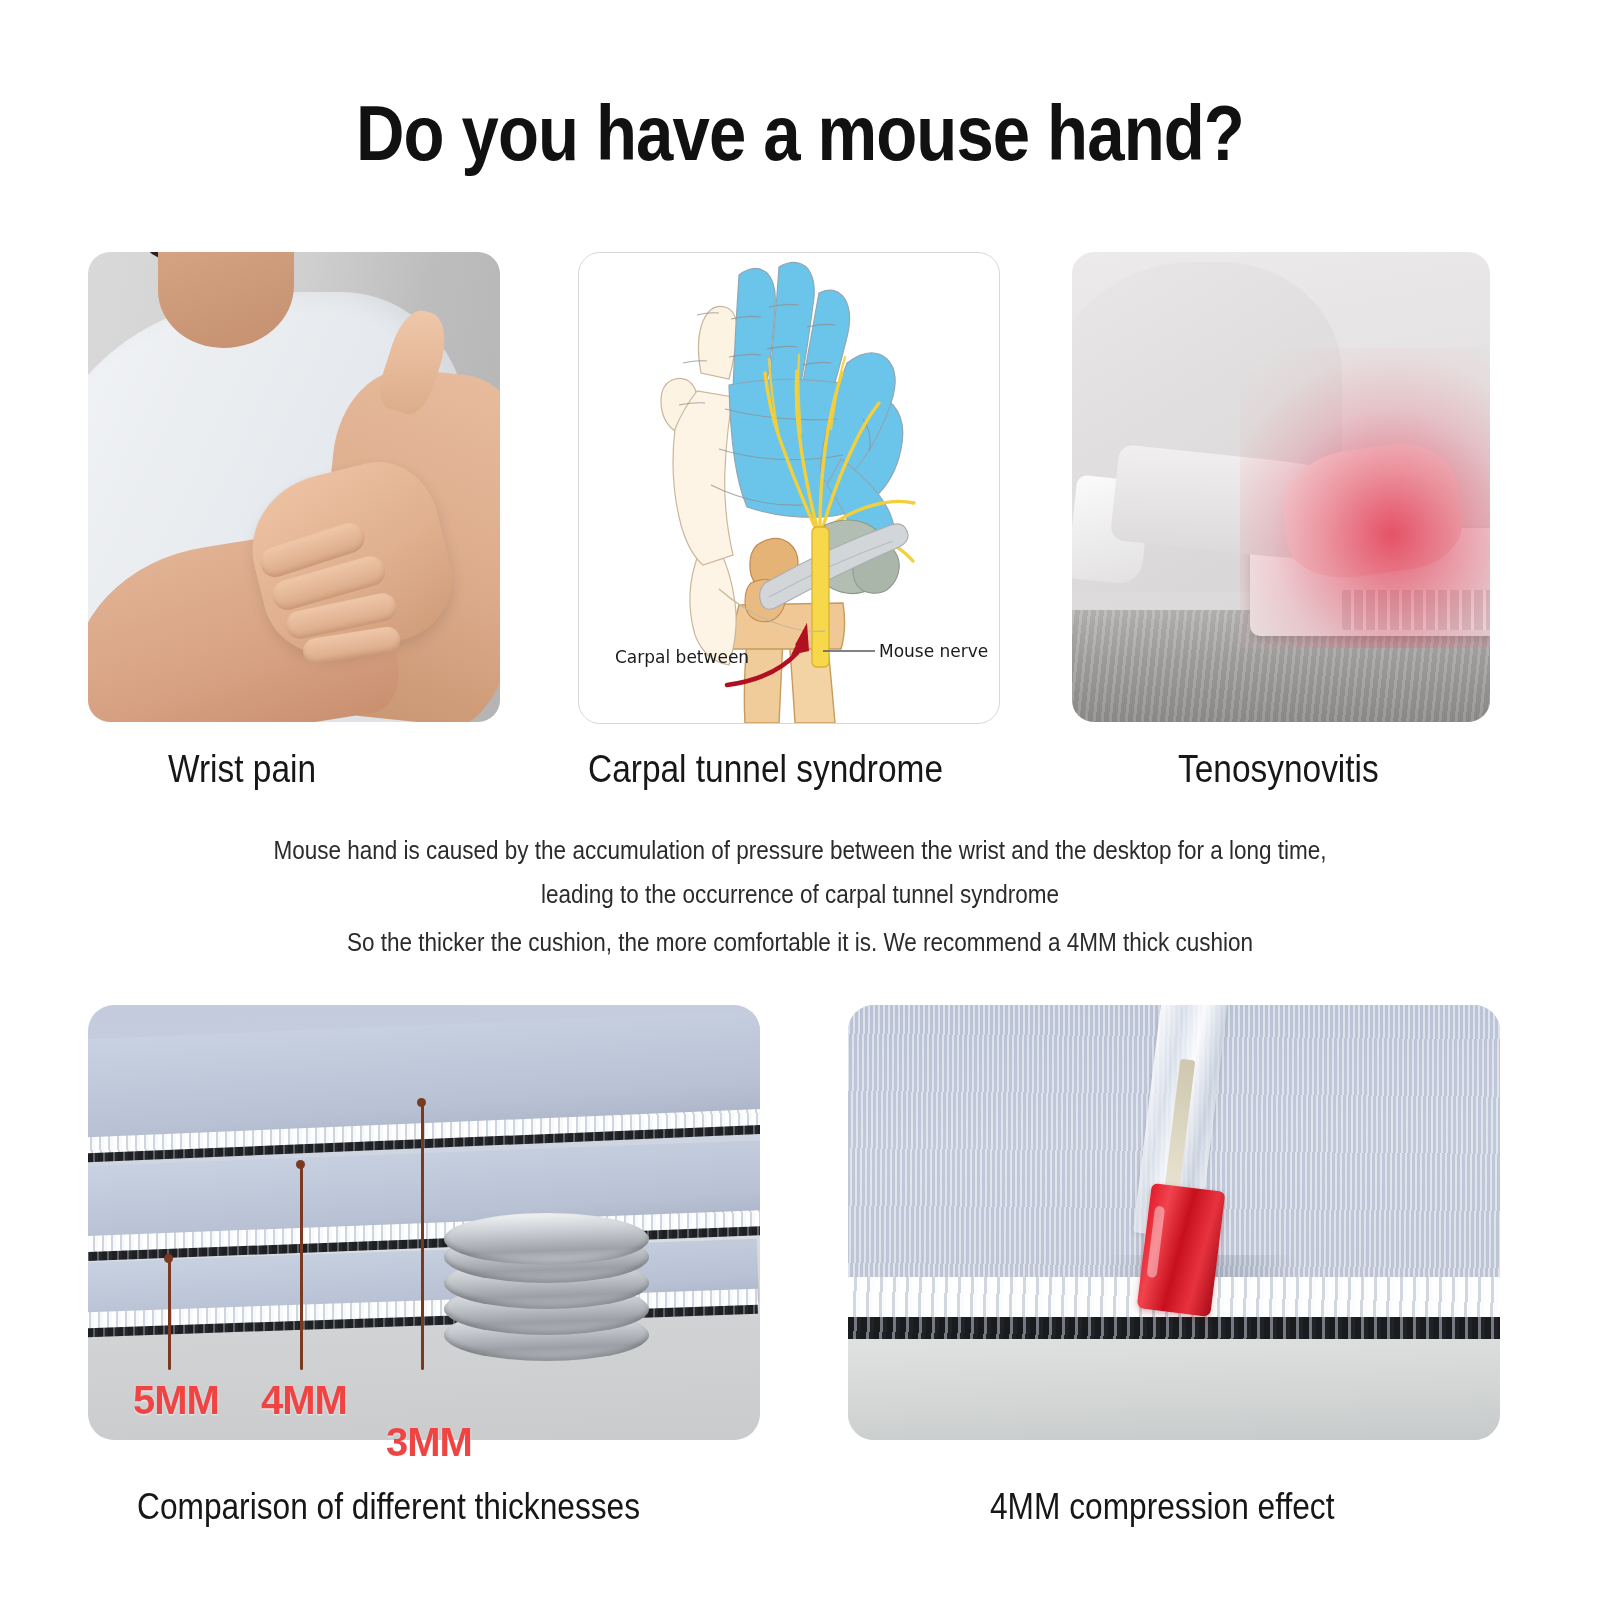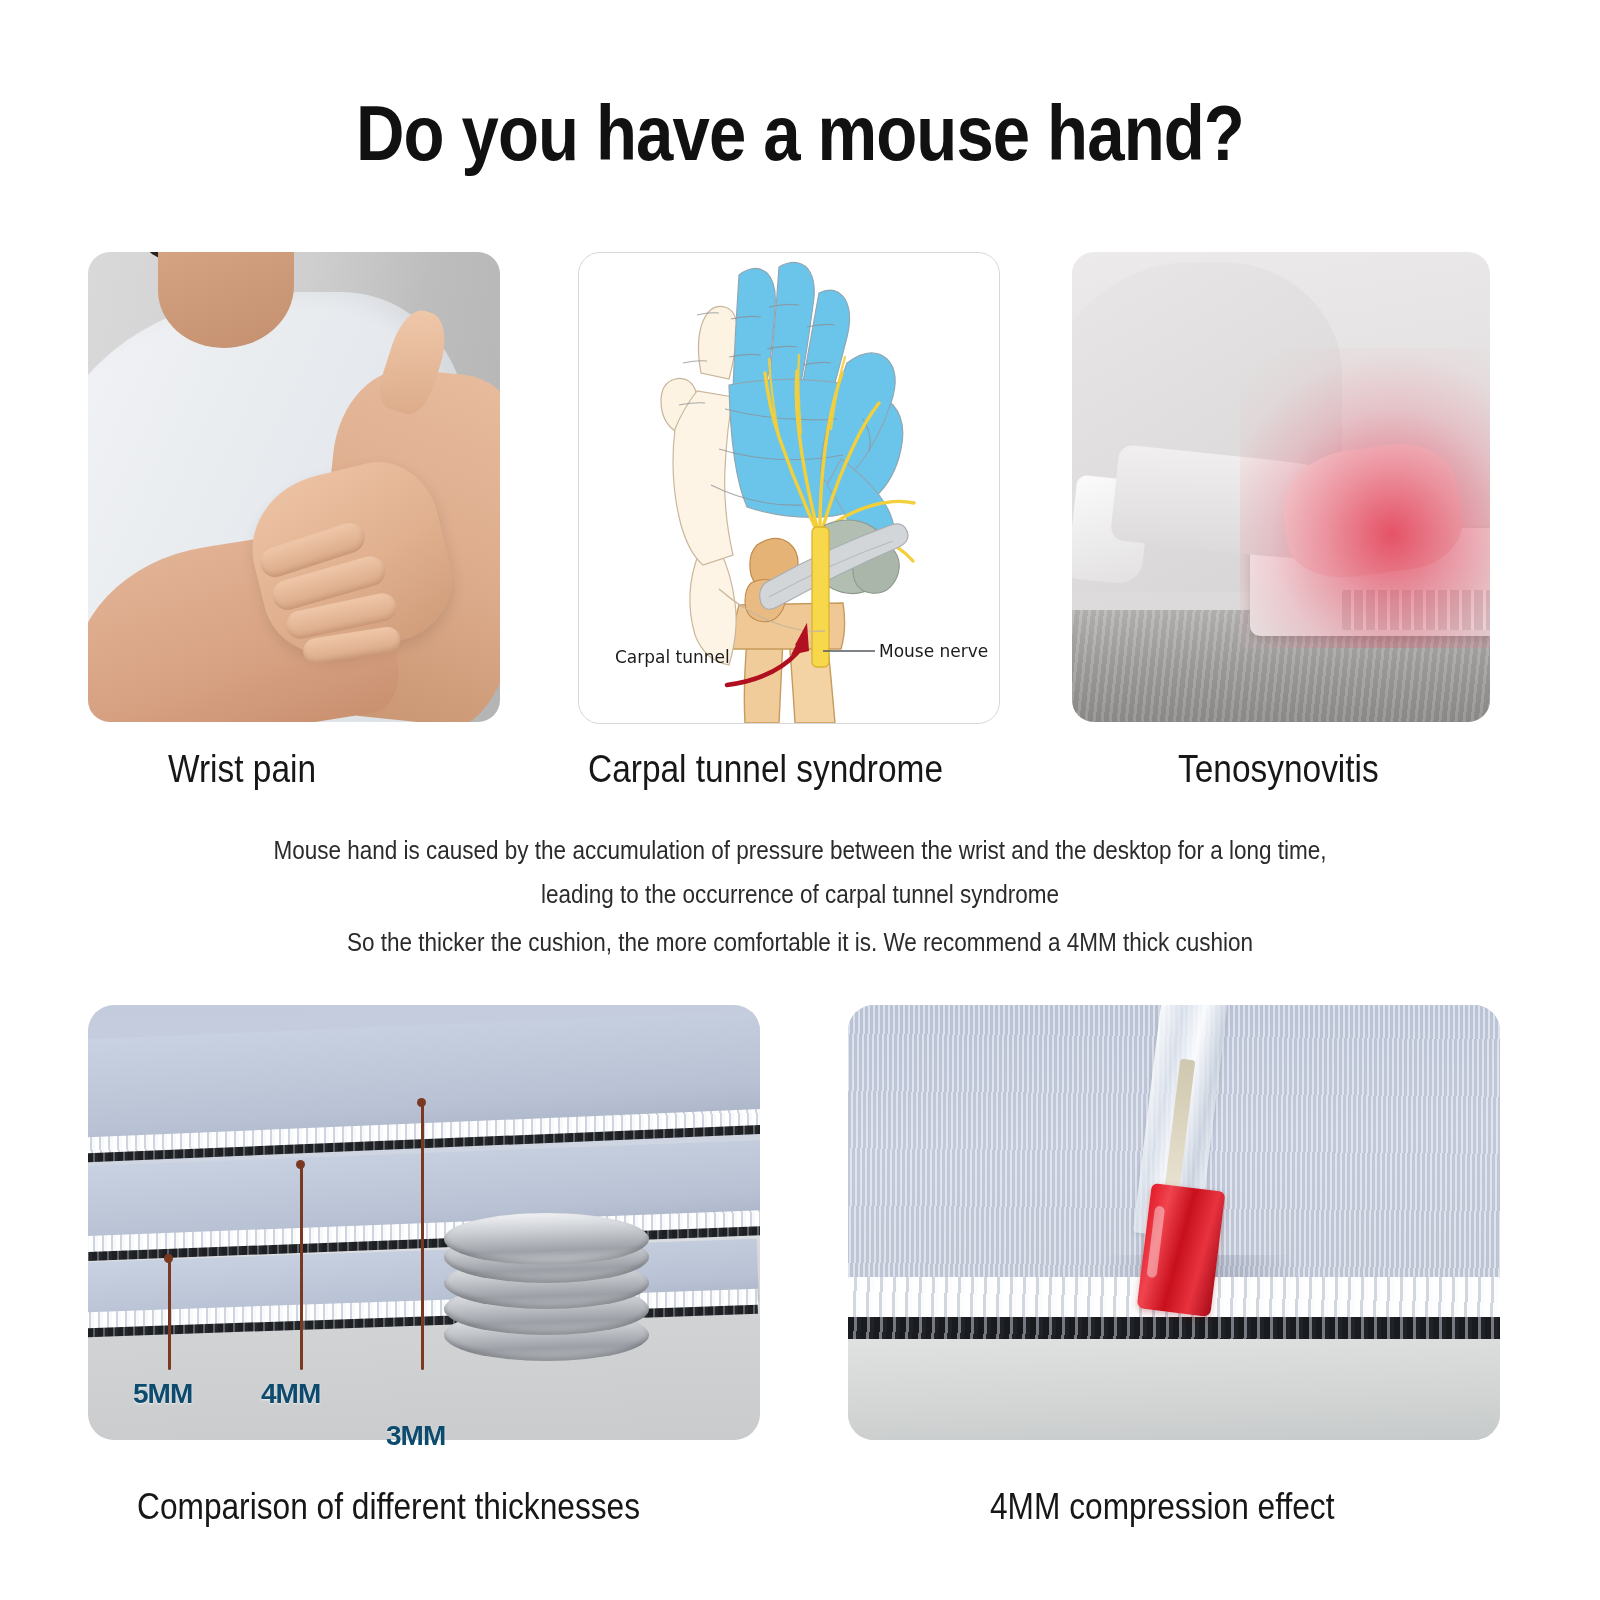--- a/index.html
+++ b/index.html
@@ -232,23 +232,23 @@
     position: absolute; width: 3px;
     background: #7a3a22;
     border-radius: 2px;
   }
   .tick-dot {
     position: absolute; width: 9px; height: 9px; border-radius: 50%;
     background: #7a3a22;
   }
   .mm-label {
     position: absolute;
-    font-size: 28px;
+    font-size: 40px;
     font-weight: bold;
-    color: #0c4a6e;
+    color: #ef4444;
     letter-spacing: -1px;
     text-shadow: 0 1px 2px rgba(255,255,255,.75);
   }
 
   
   .cp-bg {
     position: absolute; inset: 0;
     background: linear-gradient(178deg, #c6cddd 0%, #cdd4e2 30%, #dfe2e6 60%,
                                  #d5d7d9 74%, #cccecf 100%);
   }
@@ -413,21 +413,21 @@
 
       <path d="M140 336 q30 26 62 36 q24 8 44 6" fill="none" stroke="#C9B79B" stroke-width="1.3"></path>
 
       <path d="M148 432 q46 -6 70 -32" fill="none" stroke="#B01020" stroke-width="4.6" stroke-linecap="round"></path>
       <path d="M216 392 l12 -22 l-1 26 z" fill="#B01020"></path>
       <path d="M212 402 l16 -32 l2 28 z" fill="#B01020"></path>
 
       <line x1="244" y1="398" x2="296" y2="398" stroke="#55595E" stroke-width="1.6"></line>
     </svg>
   </div>
-  <div class="dg-label" id="dg-label-carpal">Carpal tunnel</div>
+  <div class="dg-label" id="dg-label-carpal">Carpal between</div>
   <div class="dg-label" id="dg-label-median">Mouse nerve</div>
 </div>
 
 <div class="panel" id="panel-teno">
   <div class="ph3-bg"></div>
   <div class="ph3-person"></div>
   <div class="ph3-desk"></div>
   <div class="ph3-laptop">
     <div class="ph3-laptop-keys"></div>
   </div>

